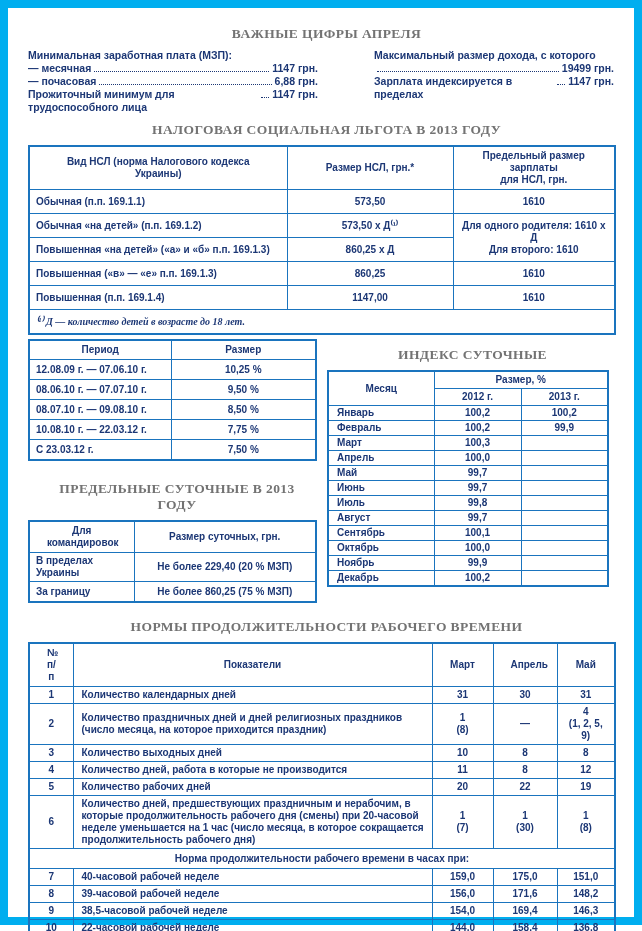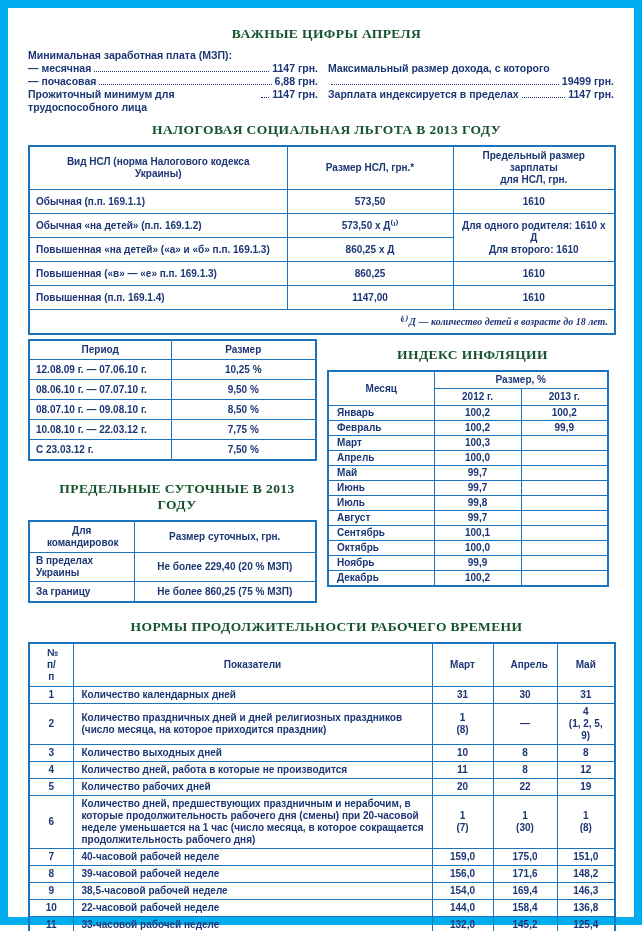--- a/index.html
+++ b/index.html
@@ -1,42 +1,42 @@
 <!DOCTYPE html>
 <html><head>
 <meta charset="utf-8">
 <style>
   html,body{margin:0;padding:0;background:#e8e8e8;}
   .sheet{position:relative;width:642px;height:931px;background:#fff;overflow:hidden;
          font-family:"Liberation Sans",sans-serif;}
   .frame{position:absolute;left:0;top:0;width:626px;height:909px;border:8px solid #00AEEF;pointer-events:none;}
   .content{position:absolute;left:8px;top:8px;width:586px;padding:10px 20px 0 20px;}
 
-  .title{font:700 13.5px "Liberation Serif",serif;color:#14532d;text-align:center;
+  .title{font:700 13.5px "Liberation Serif",serif;color:#737373;text-align:center;
          letter-spacing:.4px;margin:8px 0 7px 11px;}
 
   
-  .figures{display:flex;color:#1C3775;font:700 10.5px "Liberation Sans",sans-serif;}
+  .figures{display:flex;color:#1C3775;font:700 10.5px "Liberation Sans",sans-serif;gap:46px;}
   .figcol-left{width:300px;padding-right:10px;box-sizing:border-box;}
-  .figcol-right{flex:1;margin-top:13px;}
+  .figcol-right{flex:1;}
   .fig-row{display:flex;align-items:baseline;line-height:13px;}
   .leader{flex:1;border-bottom:1.5px dotted #1C3775;margin:0 3px 2px 3px;min-width:8px;}
   .fig-val{white-space:nowrap;}
 
   
   .tbl{border-collapse:collapse;width:100%;color:#1C3775;
        font:700 10px "Liberation Sans",sans-serif;table-layout:fixed;}
   .tbl,.tbl th,.tbl td{border:1px solid #1A74BE;}
   .tbl{border-width:2px;}
   .tbl th{text-align:center;padding:3px 17px;line-height:12px;}
   .tbl td{padding:2px 6px;line-height:12px;vertical-align:middle;}
   .l{text-align:left;}
   .c{text-align:center;}
   .pre{white-space:pre-line;}
-  .foot{font:italic 700 10px "Liberation Serif",serif;padding:3px 6px;text-align:right;}
+  .foot{font:italic 700 10px "Liberation Serif",serif;padding:3px 6px;}
 
   .nsl-tbl thead th{height:28px;}
   .nsl-tbl td{height:19px;}
 
   .mid{display:flex;margin-top:4px;}
   .mid-left{width:287px;margin-right:12px;}
   .mid-right{width:280px;}
   .nbu-tbl td{height:15px;}
   .daily-tbl td{height:15px;}
   .inf-tbl th{padding:2px 4px;}
@@ -202,21 +202,21 @@
                 <td class="l">За границу</td>
                 <td class="c">Не более 860,25 (75 % МЗП)</td>
               </tr>
             </tbody>
           </table>
         </section>
       </div>
 
       <div class="mid-right">
         <section>
-          <div class="title">ИНДЕКС ИНФЛЯЦИИ</div>
+          <div class="title">ИНДЕКС СУТОЧНЫЕ</div>
           <table class="tbl inf-tbl">
             <colgroup>
                 <col style="width:106px">
                 <col style="width:87px">
                 <col style="width:87px">
               </colgroup>
             <thead>
               <tr>
                 <th rowspan="2">Месяц</th>
                 <th colspan="2">Размер, %</th>
@@ -353,20 +353,23 @@
           <tr>
             <td class="c">6</td>
             <td class="l lbl">Количество дней, предшествующих праздничным и нерабочим, в которые продолжительность рабочего дня (смены) при 20-часовой неделе уменьшается на 1 час (число месяца, в которое сокращается продолжительность рабочего дня)</td>
             <td class="c pre">1
 (7)</td>
             <td class="c pre">1
 (30)</td>
             <td class="c pre">1
 (8)</td>
           </tr>
+          <tr class="section-row">
+            <td colspan="5">Норма продолжительности рабочего времени в часах при:</td>
+          </tr>
           <tr>
             <td class="c">7</td>
             <td class="l lbl">40-часовой рабочей неделе</td>
             <td class="c">159,0</td>
             <td class="c">175,0</td>
             <td class="c">151,0</td>
           </tr>
           <tr>
             <td class="c">8</td>
             <td class="l lbl">39-часовой рабочей неделе</td>

